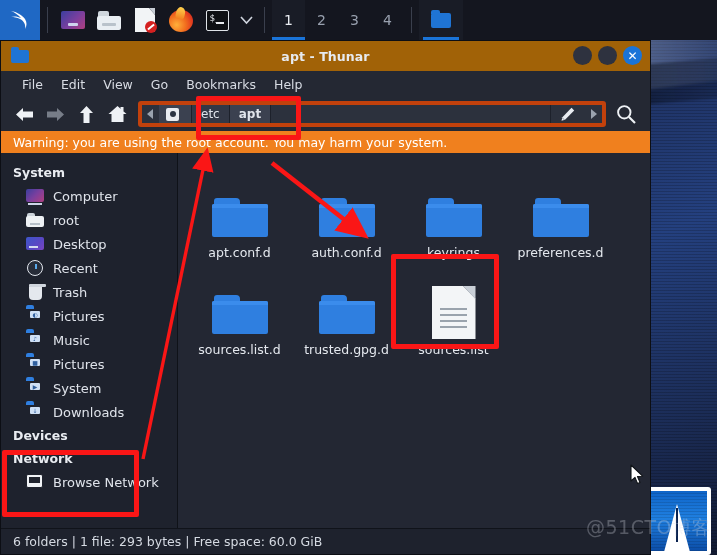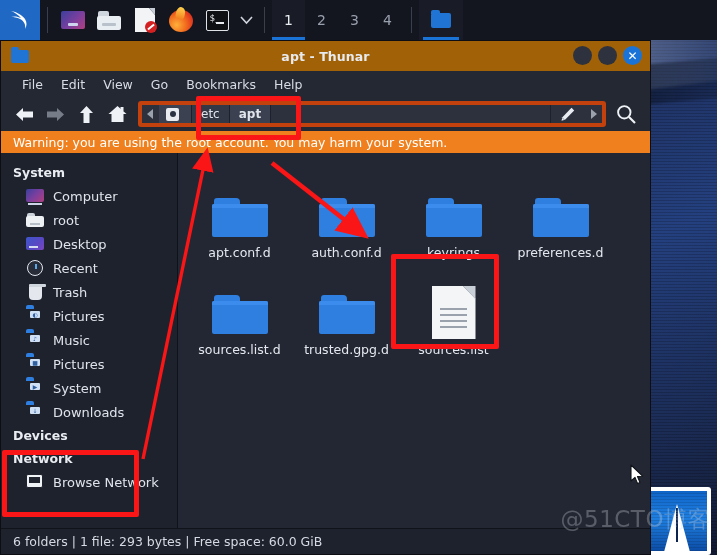--- a/index.html
+++ b/index.html
@@ -434,22 +434,22 @@
 
   
   .anno { position: absolute; z-index: 60; pointer-events: none; }
   .rbox { border: 5px solid #fa1616; border-radius: 2px; }
   #box-breadcrumb { left: 196px; top: 96px; width: 105px; height: 44px; }
   #box-sources   { left: 391px; top: 254px; width: 108px; height: 95px; }
   #box-filesystem{ left: 2px;  top: 450px; width: 137px; height: 67px; }
   #anno-svg { position: absolute; inset: 0; z-index: 58; pointer-events: none; }
 
   #watermark {
-    position: absolute; right: 6px; bottom: 20px;
-    color: rgba(215,220,230,0.30); font-size: 23px; letter-spacing: .5px;
+    position: absolute; right: 6px; bottom: 14px;
+    color: rgba(215,220,230,0.30); font-size: 19px; letter-spacing: .5px;
     z-index: 70; white-space: nowrap;
   }
 </style>
 </head>
 <body>
 
 <div id="desktop">
   <div id="desktop-dark-top"></div>
   <div id="desktop-streak-1"></div>
   <div id="desktop-streak-2"></div>

